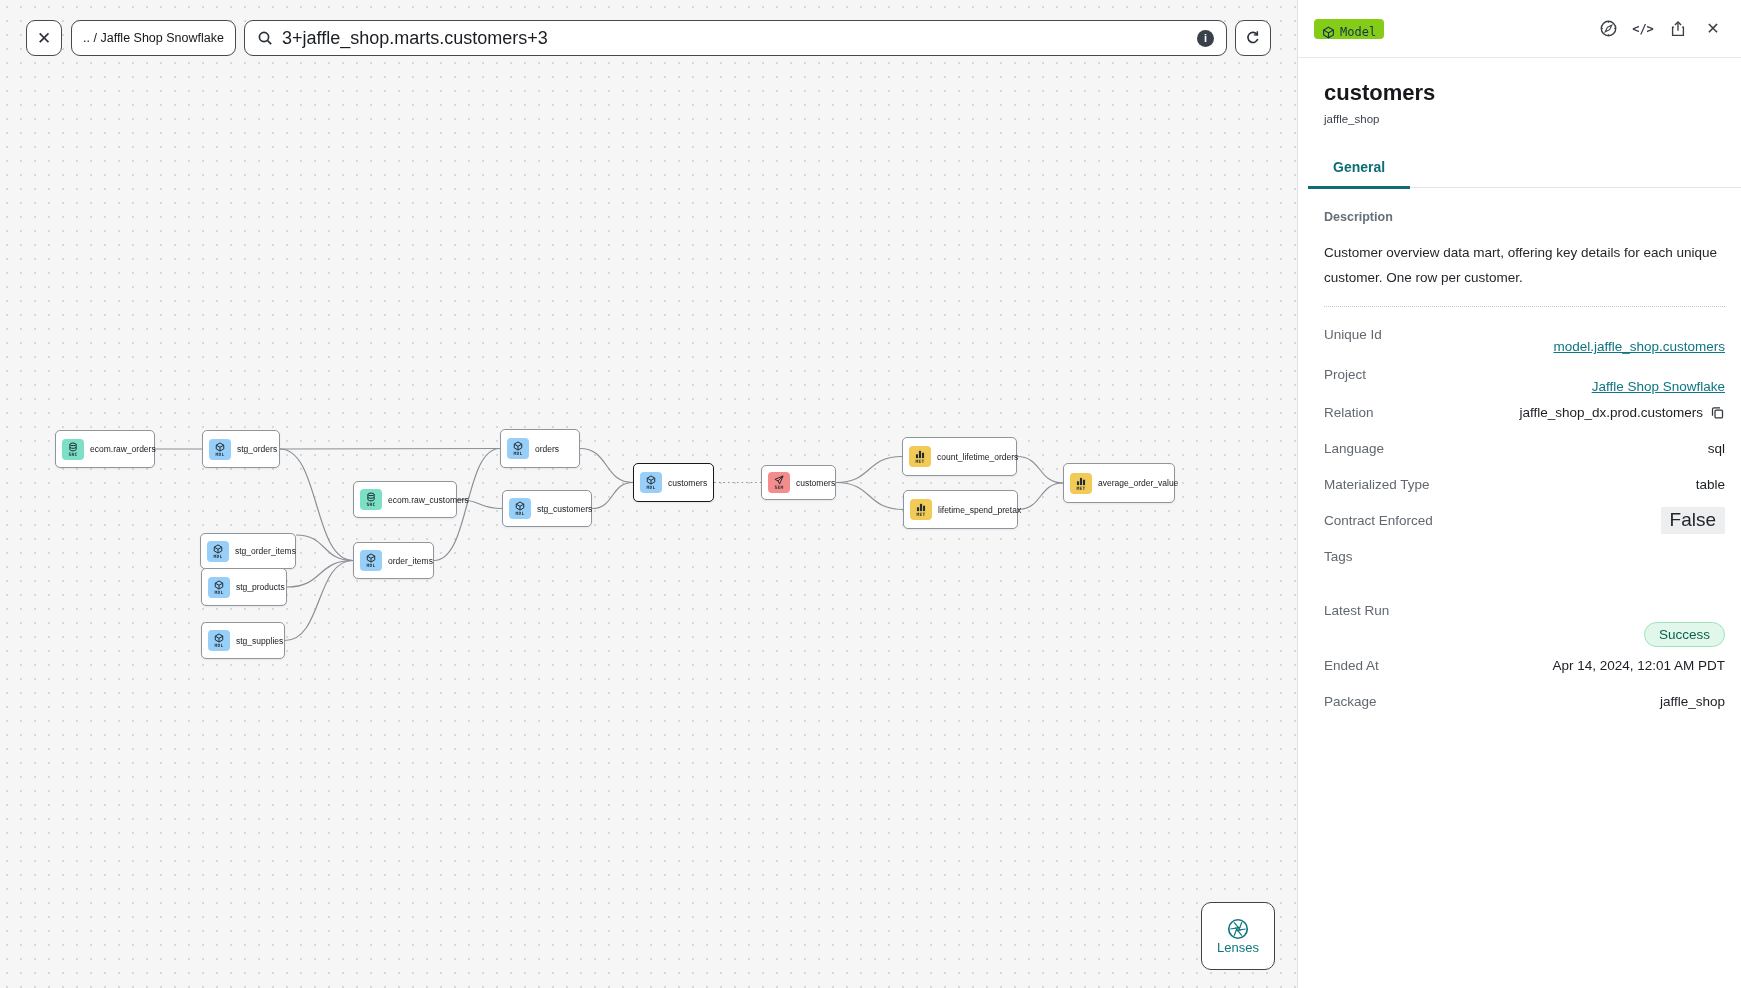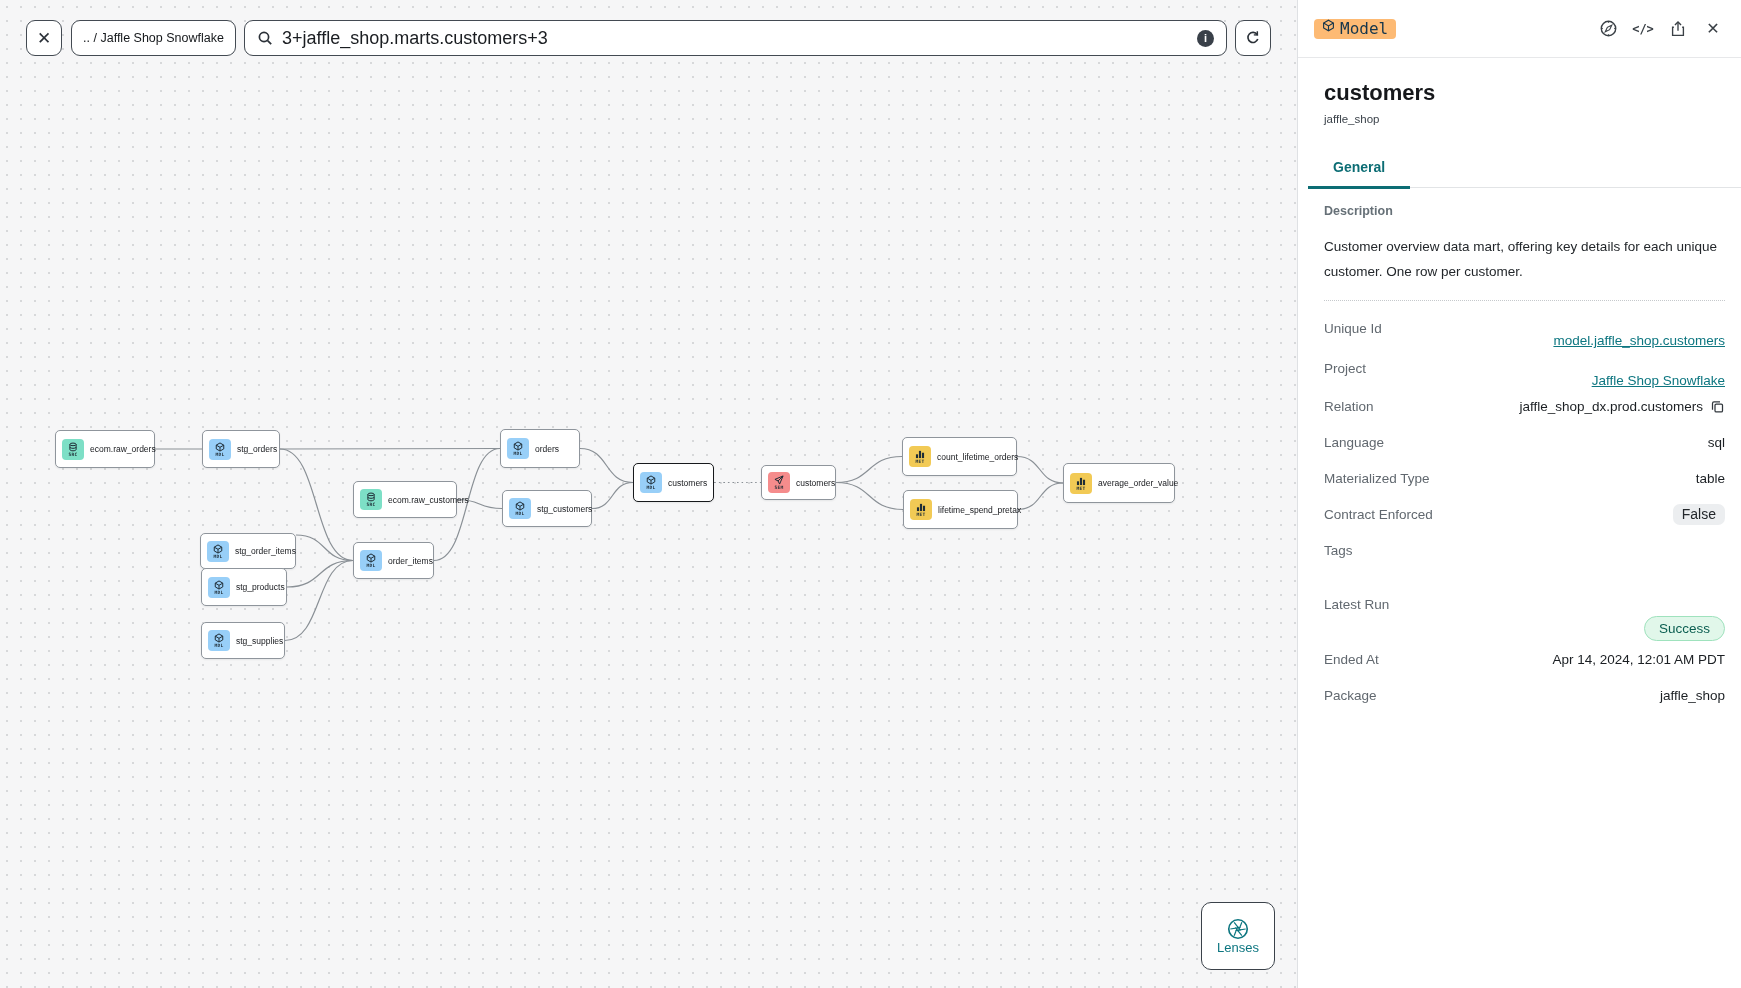--- a/index.html
+++ b/index.html
@@ -50,56 +50,56 @@
   #lenses-btn { position:absolute; left:1201px; top:902px; width:74px; height:68px;
     background:#fff; border:1.5px solid #3b424a; border-radius:10px; cursor:pointer;
     display:flex; flex-direction:column; align-items:center; justify-content:center; gap:0; }
   #lenses-btn .lenses-label { font-size:13px; color:#0d7680; }
 
   
   #panel { position:absolute; left:1297px; top:0; width:444px; height:988px;
     background:#fff; border-left:1px solid #dfe1e4; }
   #panel-header { height:58px; border-bottom:1px solid #e7e8ea; display:flex;
     align-items:center; padding:0 18px 0 16px; }
-  #type-badge { background:#fdba74; border-radius:4px; height:20px; padding:0 8px;
-    display:flex; align-items:flex-start; gap:5px; color:#16364c;
-    font-family:"DejaVu Sans Mono", monospace; font-size:16px; }
+  #type-badge { background:#84cc16; border-radius:4px; height:20px; padding:0 8px;
+    display:flex; align-items:flex-end; gap:5px; color:#16364c;
+    font-family:"DejaVu Sans Mono", monospace; font-size:12px; }
   #header-icons { margin-left:auto; display:flex; align-items:center; gap:15px;
     color:#3a4046; }
   #header-icons .hicon { cursor:pointer; display:flex; align-items:center;
     justify-content:center; width:20px; height:20px; }
   #code-icon { font-family:"DejaVu Sans Mono", monospace; font-size:12px; font-weight:bold; }
   #panel-close-icon { font-size:16px; }
 
   #panel-body { padding:0 16px 0 26px; }
   #panel-title { font-size:22px; font-weight:bold; color:#16181b; margin-top:22px; }
   #panel-subtitle { font-size:11.5px; color:#3c434b; margin-top:7px; }
 
   #tabs-row { margin:34px -16px 0 -16px; border-bottom:1px solid #e2e4e6;
     padding-left:0; display:flex; }
   .tab { padding:0 25px 12px 25px; margin-left:0; font-size:14px; font-weight:bold;
     color:#0c6d74; cursor:pointer; position:relative; }
   .tab.active:after { content:""; position:absolute; left:0; right:0; bottom:-2px;
     height:3px; background:#0c6d74; }
 
-  .section-label { margin-top:16px; font-size:12.5px; font-weight:bold; color:#667077; }
+  .section-label { margin-top:22px; font-size:12.5px; font-weight:bold; color:#667077; }
   #description-text { margin-top:16px; font-size:13.5px; line-height:25px; color:#23272b;
     max-width:402px; }
   #desc-divider { margin-top:16px; border-bottom:1.5px dotted #c6c9cc; }
 
   #panel-fields { margin-top:7px; }
   .field-row { display:flex; align-items:center; justify-content:space-between;
     min-height:36px; }
   .field-row.tall { min-height:41px; }
   .field-label { font-size:13.5px; color:#61686f; }
   .field-value { font-size:13.5px; color:#1b1f23; display:flex; align-items:center; gap:7px; }
   .field-value .link { color:#0d7680; text-decoration:underline; cursor:pointer;margin-top:25px; }
   .copy-icon { color:#30363c; cursor:pointer; display:flex; }
-  .badge-false { background:#eceef0; border-radius:7px; padding:2.5px 9px;
-    font-size:14px; color:#23272b; }
+  .badge-false { background:#eceef0; border-radius:1px; padding:2.5px 9px;
+    font-size:19px; color:#23272b; }
   .pill-success { background:#e1f7ea; border:1px solid #9fe2bd; border-radius:14px;
     padding:4px 14px; font-size:13.5px; color:#0b5e51;margin-top:48px; }
 </style>
 </head>
 <body>
 
 <div id="canvas">
   <svg id="edges-layer">
       <path d="M155,449 C180.85,449 176.15,449 202,449"></path>
       <path d="M280,449 C326,449 454,448.5 500,448.5"></path>

